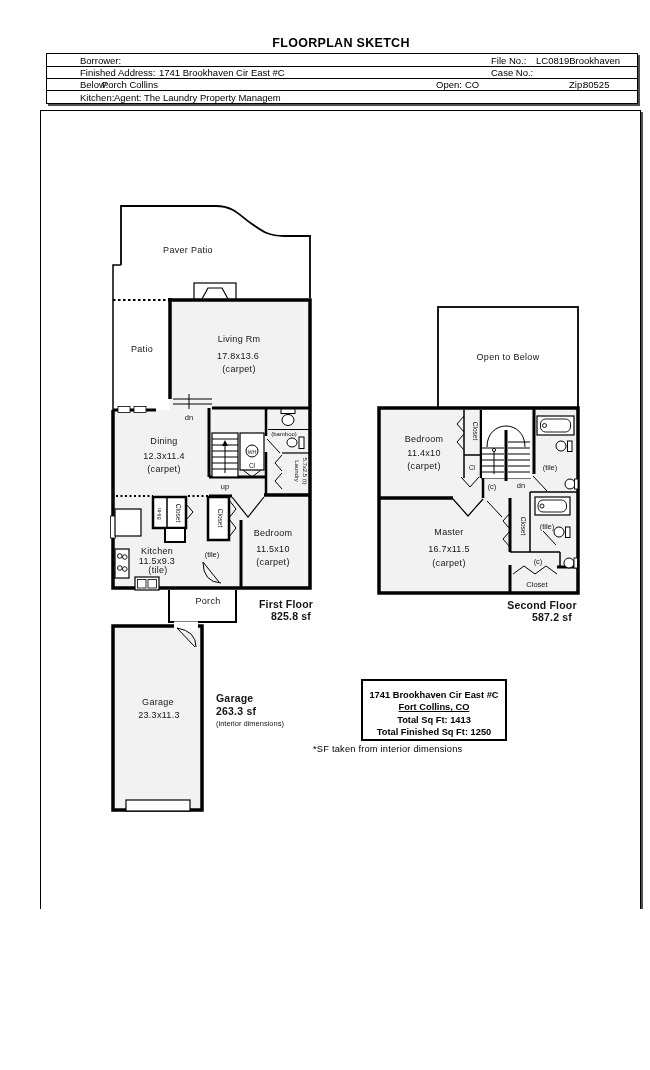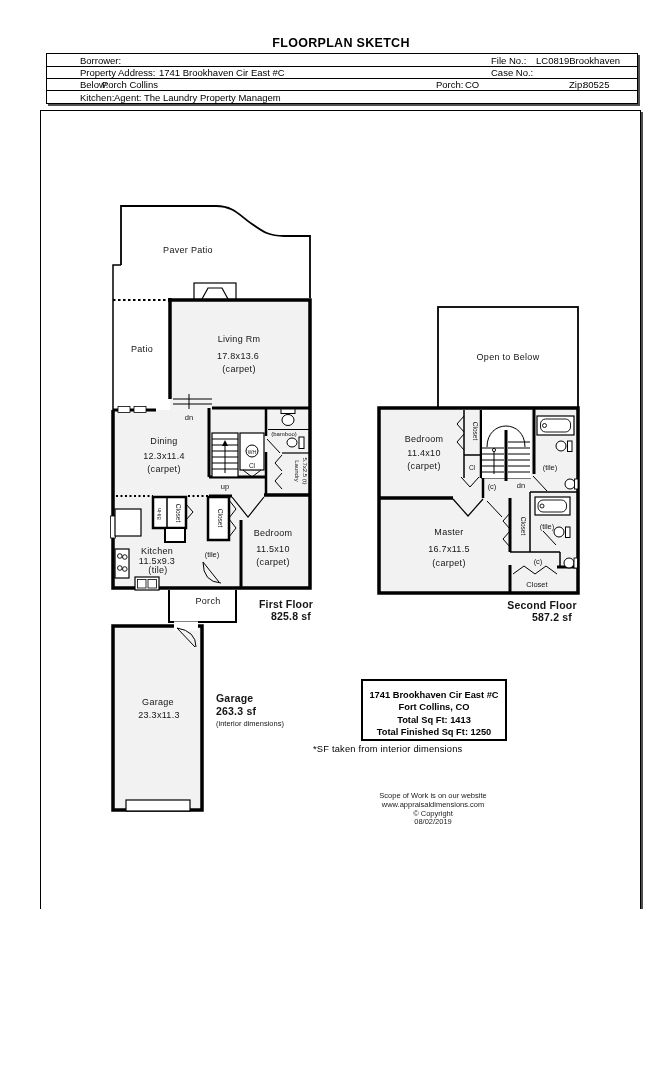--- a/index.html
+++ b/index.html
@@ -10,21 +10,21 @@
   .box{position:absolute;border:1px solid #000;box-shadow:2px 2px 0 #4f4f4f;background:#fff;}
   .hdr{left:30px;top:53px;width:590px;height:49px;}
   .main{left:24px;top:110px;width:599px;height:906px;}
   .hline{position:absolute;left:0;right:0;height:1px;background:#000;}
   .ht{position:absolute;font-size:9.5px;white-space:nowrap;line-height:10px;padding-left:29px;}
   svg.plan{position:absolute;left:0;top:0;z-index:2;}
   .infobox{position:absolute;left:345px;top:679px;width:146px;height:62px;
            border:2px solid #000;background:#fff;z-index:3;text-align:center;
            padding-top:8px;box-sizing:border-box;}
   .infobox div{font-size:9.3px;font-weight:bold;line-height:12.4px;white-space:nowrap;}
-  .underl{}
+  .underl{text-decoration:underline;}
   .note{position:absolute;left:297px;top:744px;width:240px;
         font-size:9.3px;letter-spacing:.2px;z-index:3;}
   .scope{position:absolute;left:297px;top:792px;width:240px;text-align:center;
          font-size:7.5px;line-height:8.8px;color:#222;z-index:3;}
   .wm{position:absolute;left:45px;top:957px;font-size:5px;color:#999;z-index:3;}
   
   text{fill:#151515;font-family:"Liberation Sans",sans-serif;}
   .r9{font-size:9px;text-anchor:middle;letter-spacing:.3px;}
   .r75{font-size:7.5px;text-anchor:middle;}
   .r65{font-size:6.5px;text-anchor:middle;}
@@ -42,27 +42,27 @@
   <div class="title">FLOORPLAN SKETCH</div>
 
   <div class="box hdr">
     <div class="hline" style="top:12px"></div>
     <div class="hline" style="top:24px"></div>
     <div class="hline" style="top:36px"></div>
     <span class="ht" style="left:4px;top:2px">Borrower:</span>
     <span class="ht" style="left:48px;top:2px"></span>
     <span class="ht" style="left:415px;top:2px">File No.:</span>
     <span class="ht" style="left:460px;top:2px">LC0819Brookhaven</span>
-    <span class="ht" style="left:4px;top:14px">Property Address:</span>
+    <span class="ht" style="left:4px;top:14px">Finished Address:</span>
     <span class="ht" style="left:83px;top:14px">1741 Brookhaven Cir East #C</span>
     <span class="ht" style="left:415px;top:14px">Case No.:</span>
     <span class="ht" style="left:462px;top:14px"></span>
     <span class="ht" style="left:4px;top:26px">Below:</span>
     <span class="ht" style="left:26px;top:26px">Porch Collins</span>
-    <span class="ht" style="left:360px;top:26px">Porch:</span>
+    <span class="ht" style="left:360px;top:26px">Open:</span>
     <span class="ht" style="left:389px;top:26px">CO</span>
     <span class="ht" style="left:493px;top:26px">Zip:</span>
     <span class="ht" style="left:507px;top:26px">80525</span>
     <span class="ht" style="left:4px;top:38.5px">Kitchen:</span>
     <span class="ht" style="left:38px;top:38.5px">Agent:  The Laundry Property Managem</span>
   </div>
 
   <div class="box main"></div>
 
   <svg class="plan" width="650" height="1070" viewBox="0 0 650 1070">
@@ -310,22 +310,16 @@
 
   <div class="infobox">
     <div>1741 Brookhaven Cir East #C</div>
     <div class="underl">Fort Collins, CO</div>
     <div>Total Sq Ft:  1413</div>
     <div>Total Finished Sq Ft:  1250</div>
   </div>
 
   <div class="note">*SF taken from interior dimensions</div>
 
-  <div class="scope">
-    <div>Scope of Work is on our website</div>
-    <div>www.appraisaldimensions.com</div>
-    <div>© Copyright</div>
-    <div>08/02/2019</div>
-  </div>
 
   <div class="wm">Sketch by Apex Sketch v5 Standard ™</div>
 
 </div>
 
 </body></html>

